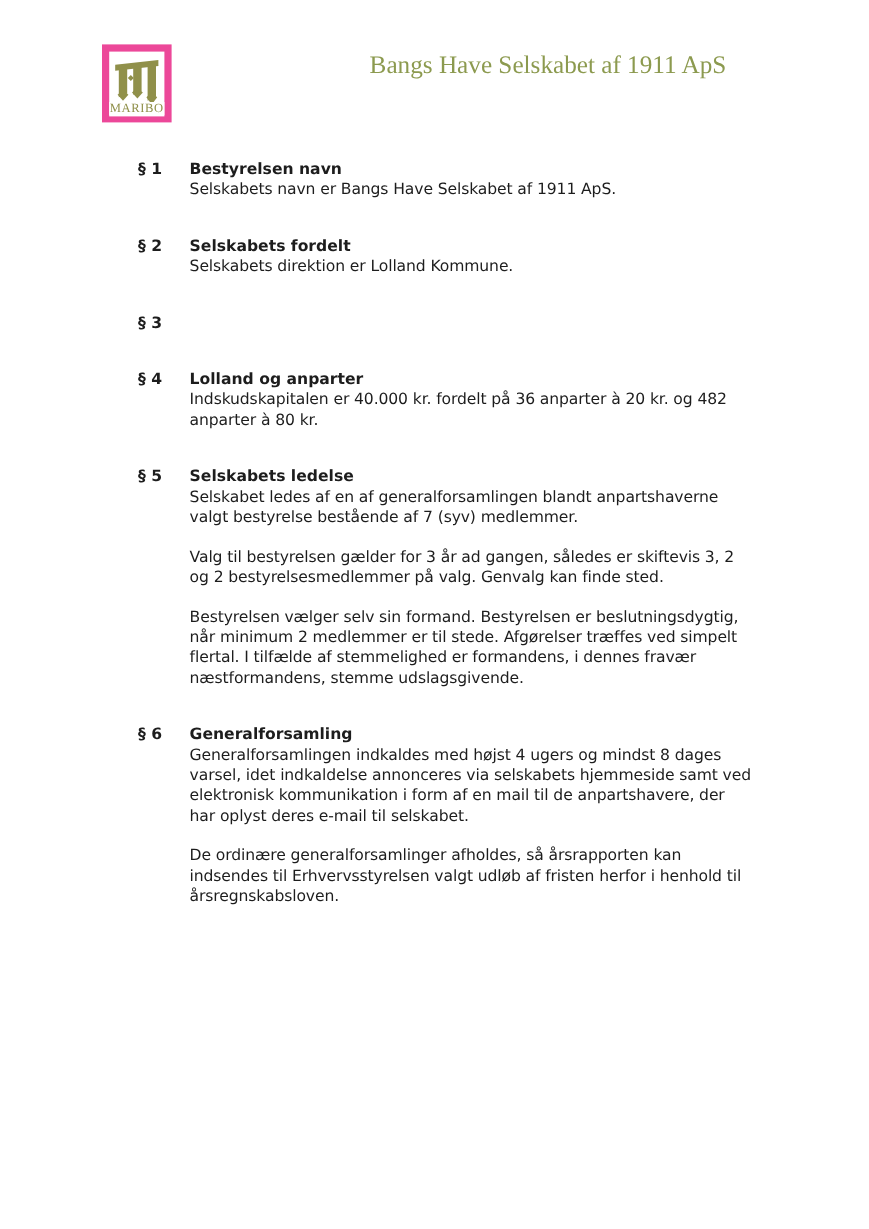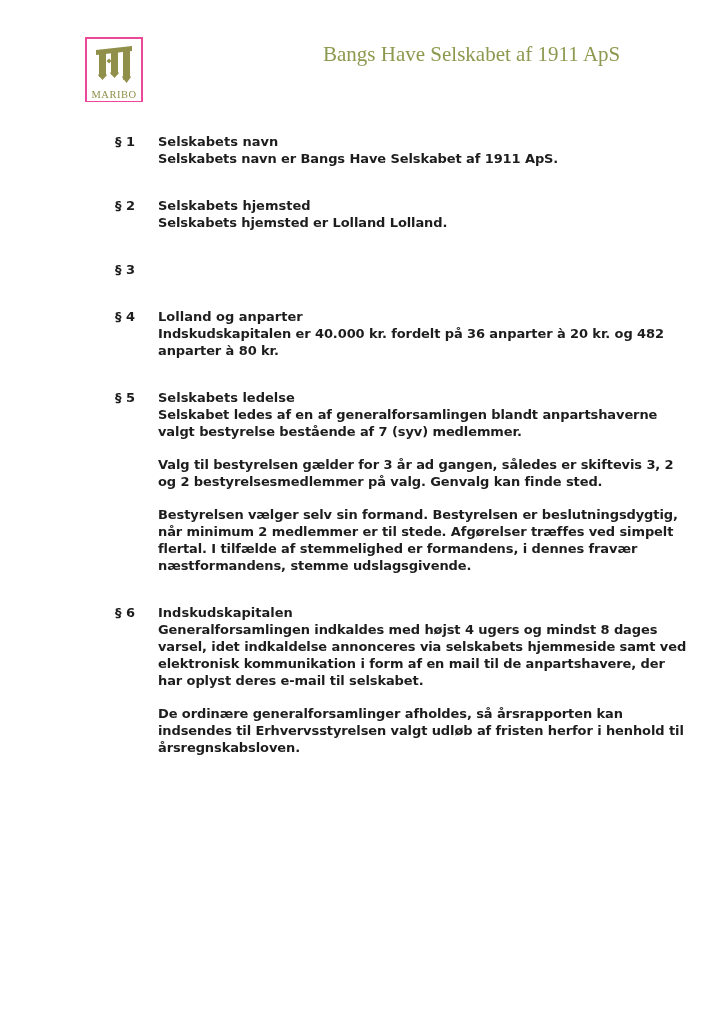--- a/index.html
+++ b/index.html
@@ -19,21 +19,21 @@
     color: #1d1d1d;
   }
 
   
   .logo-box {
     position: absolute;
     left: 85px;
     top: 37px;
     width: 58px;
     height: 65px;
-    border: 2px solid #ec4899;
+    border: 6px solid #ec4899;
     box-sizing: border-box;
   }
   .logo-box svg {
     display: block;
     margin: 3px auto 0 auto;
   }
   .logo-caption {
     position: absolute;
     left: 0;
     bottom: -1px;
@@ -41,21 +41,21 @@
     text-align: center;
     background: #ffffff;
     font-family: "Liberation Serif", "DejaVu Serif", serif;
     font-size: 10.5px;
     line-height: 12px;
     letter-spacing: 0.5px;
     color: #90904a;
   }
   .doc-title {
     position: absolute;
-    left: 323px;
+    left: 308px;
     top: 42px;
     font-family: "Liberation Serif", "DejaVu Serif", serif;
     font-size: 21px;
     line-height: 24px;
     color: #8c9a4f;
     white-space: nowrap;
   }
 
   
   .content {
@@ -83,21 +83,20 @@
   .sec-title {
     font-weight: bold;
     font-size: 13px;
     line-height: 17px;
   }
   .para {
     font-size: 13px;
     line-height: 17px;
     letter-spacing: -0.1px;
     white-space: pre-line;
-    font-weight: bold;
   }
   .para + .para { margin-top: 16px; }
 </style>
 </head>
 <body>
 
 <div class="page">
 
   <div class="header">
     <div class="logo-box">
@@ -122,33 +121,33 @@
       </span>
       <div class="logo-caption">MARIBO</div>
     </div>
     <div class="doc-title">Bangs Have Selskabet af 1911 ApS</div>
   </div>
 
   <div class="content">
   <div class="section">
     <div class="sec-num">§ 1</div>
     <div class="sec-body">
-      <div class="sec-title">Selskabets navn</div>
+      <div class="sec-title">Bestyrelsen navn</div>
       <div>
             <div class="para">Selskabets navn er Bangs Have Selskabet af 1911 ApS.</div>
           </div>
     </div>
   </div>
 
   <div class="section">
     <div class="sec-num">§ 2</div>
     <div class="sec-body">
-      <div class="sec-title">Selskabets hjemsted</div>
-      <div>
-            <div class="para">Selskabets hjemsted er Lolland Lolland.</div>
+      <div class="sec-title">Selskabets fordelt</div>
+      <div>
+            <div class="para">Selskabets direktion er Lolland Kommune.</div>
           </div>
     </div>
   </div>
 
   <div class="section">
     <div class="sec-num">§ 3</div>
     <div class="sec-body">
     </div>
   </div>
 
@@ -176,21 +175,21 @@
 når minimum 2 medlemmer er til stede. Afgørelser træffes ved simpelt
 flertal. I tilfælde af stemmelighed er formandens, i dennes fravær
 næstformandens, stemme udslagsgivende.</div>
           </div>
     </div>
   </div>
 
   <div class="section">
     <div class="sec-num">§ 6</div>
     <div class="sec-body">
-      <div class="sec-title">Indskudskapitalen</div>
+      <div class="sec-title">Generalforsamling</div>
       <div>
             <div class="para">Generalforsamlingen indkaldes med højst 4 ugers og mindst 8 dages
 varsel, idet indkaldelse annonceres via selskabets hjemmeside samt ved
 elektronisk kommunikation i form af en mail til de anpartshavere, der
 har oplyst deres e-mail til selskabet.</div>
             <div class="para">De ordinære generalforsamlinger afholdes, så årsrapporten kan
 indsendes til Erhvervsstyrelsen valgt udløb af fristen herfor i henhold til
 årsregnskabsloven.</div>
           </div>
     </div>

